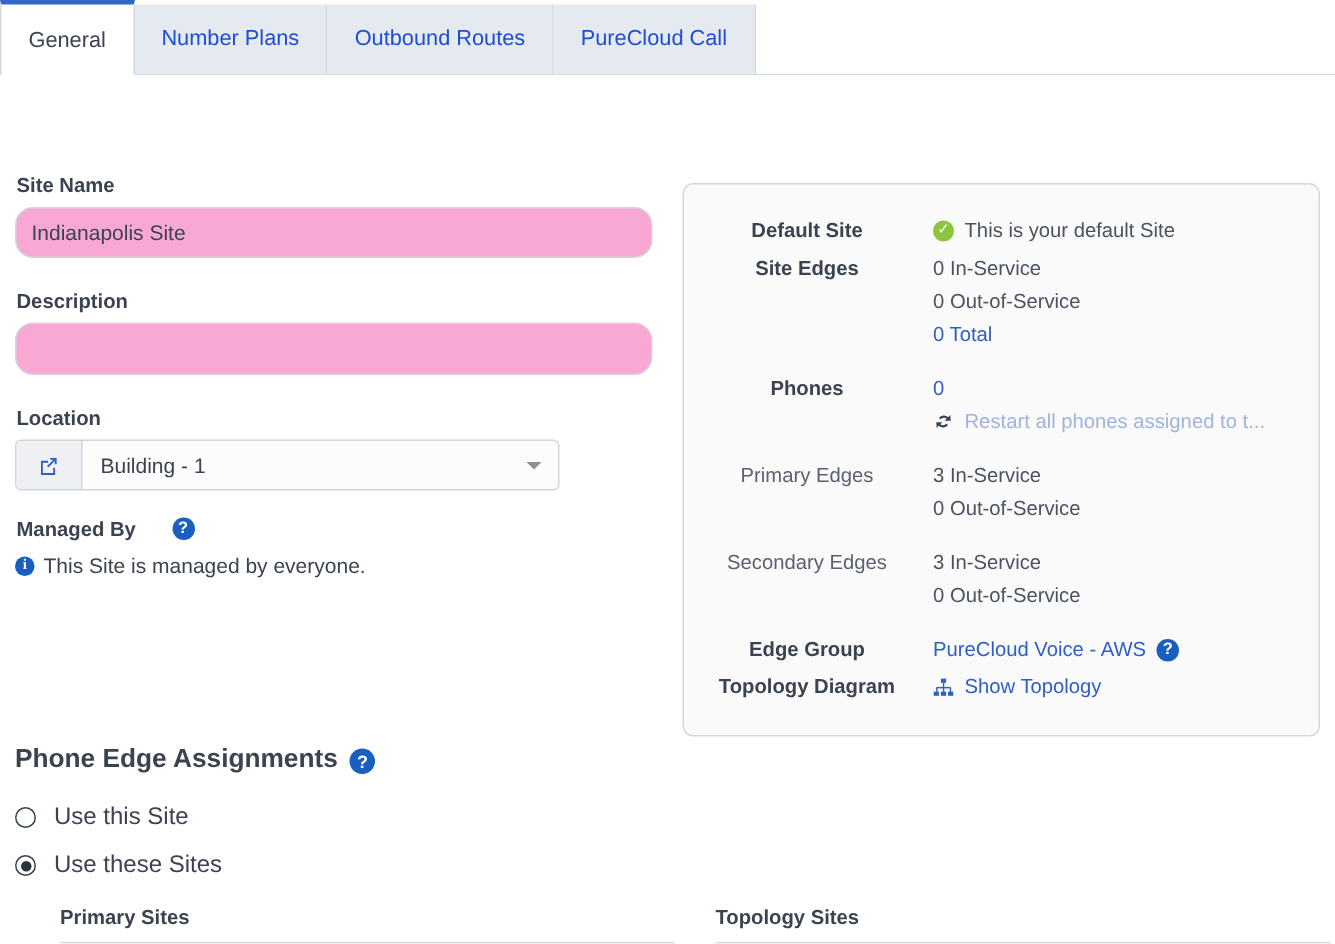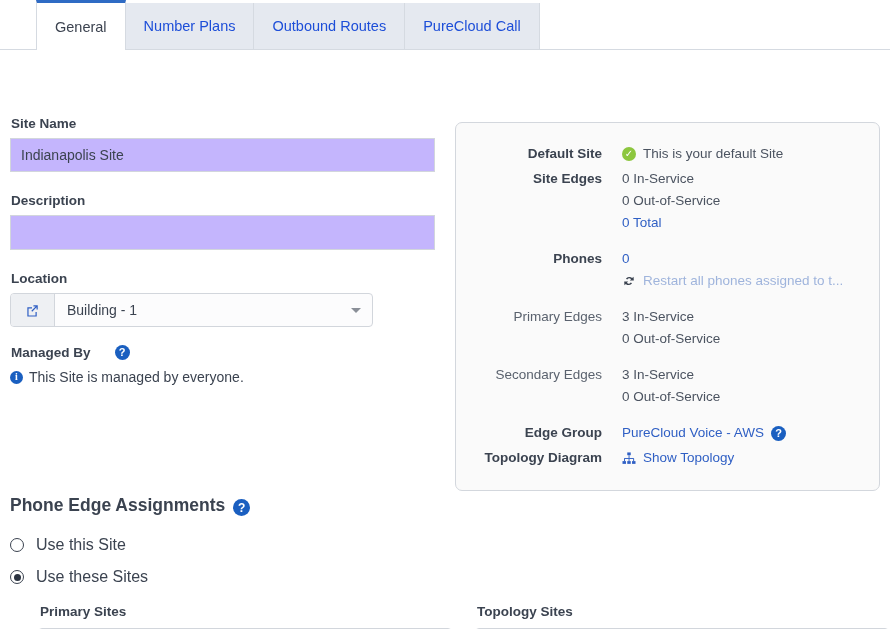--- a/index.html
+++ b/index.html
@@ -15,21 +15,20 @@
     overflow: hidden;
   }
 
   
   .tabbar {
     position: relative;
     height: 50px;
     display: flex;
     align-items: flex-end;
     border-bottom: 1px solid #d5dae1;
-    padding-left: 36px;
   }
   .tab {
     height: 46px;
     padding: 0 18px;
     display: flex;
     align-items: center;
     justify-content: center;
     font-size: 14.5px;
     color: #1d4ed8;
     background: #e5e9f0;
@@ -71,22 +70,22 @@
     font-size: 13.5px;
     font-weight: bold;
     color: #3b4350;
     margin: 0 0 7px 1px;
     display: block;
   }
   .txtinput {
     width: 425px;
     height: 34px;
     border: 1px solid #d2d6dc;
-    border-radius: 0;
-    background: #c4b5fd;
+    border-radius: 12px;
+    background: #f9a8d4;
     font-size: 14px;
     color: #3b4350;
     padding: 0 10px;
     font-family: "Liberation Sans", sans-serif;
     outline: none;
   }
   .txtinput.tall { height: 35px; }
   .gap { height: 21px; }
   .gap-sm { height: 18px; }
 
@@ -191,21 +190,21 @@
     width: 425px;
     min-height: 355px;
   }
   .prow {
     display: flex;
     align-items: flex-start;
     margin-bottom: 3px;
   }
   .plabel {
     width: 148px;
-    text-align: right;
+    text-align: center;
     padding-right: 20px;
     font-size: 13.5px;
     font-weight: bold;
     color: #3b4350;
     line-height: 22px;
     flex: 0 0 148px;
   }
   .plabel.sub { font-weight: normal; color: #5a626e; }
   .pvalue {
     font-size: 13.5px;

